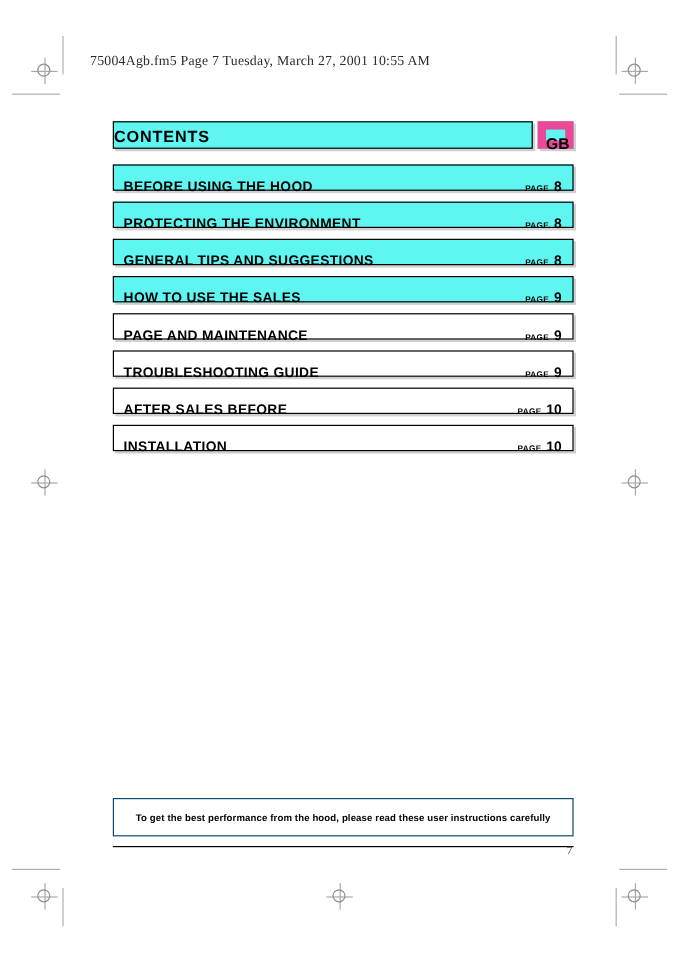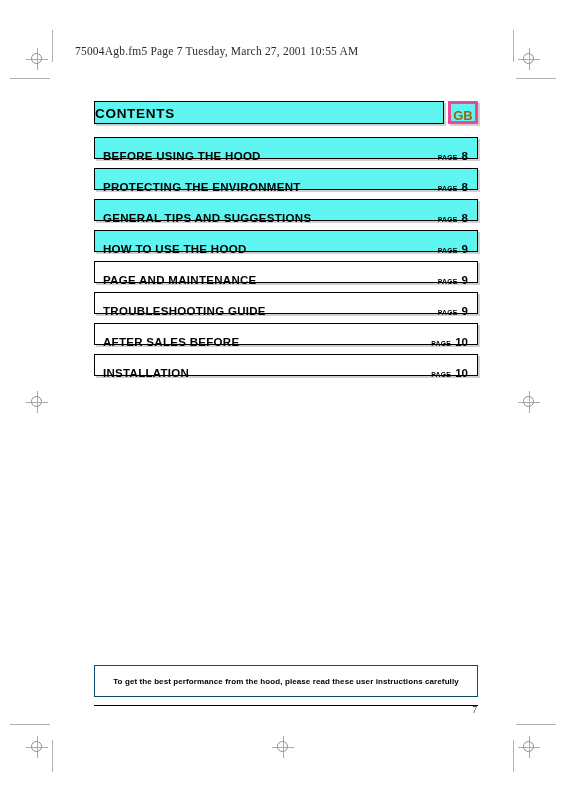--- a/index.html
+++ b/index.html
@@ -96,27 +96,27 @@
     font-size: 13.5px;
     font-weight: bold;
     color: #000000;
     letter-spacing: 0.7px;
     box-sizing: border-box;
     box-shadow: 2px 2px 0 rgba(150,150,150,0.45);
   }
   .lang-box {
     width: 30px;
     background: #5ff5f0;
-    border: 3px solid #ec4899;
+    border: 7px solid #ec4899;
     height: 23px;
     line-height: 23px;
     text-align: center;
     font-size: 13px;
     font-weight: bold;
-    color: #a16207;
+    color: #000000;
     box-sizing: border-box;
     box-shadow: 2px 2px 0 rgba(150,150,150,0.45);
   }
 
   .toc-row {
     position: relative;
     height: 22px;
     border: 1px solid #000000;
     box-sizing: border-box;
     margin-bottom: 9px;
@@ -271,21 +271,21 @@
 
     <div class="toc-row cyan">
       <span class="toc-label">GENERAL TIPS AND SUGGESTIONS</span>
       <span class="toc-page">
         <span class="toc-page-word">PAGE</span>
         <span class="toc-page-num">8</span>
       </span>
     </div>
 
     <div class="toc-row cyan">
-      <span class="toc-label">HOW TO USE THE HOOD</span>
+      <span class="toc-label">HOW TO USE THE SALES</span>
       <span class="toc-page">
         <span class="toc-page-word">PAGE</span>
         <span class="toc-page-num">9</span>
       </span>
     </div>
 
     <div class="toc-row plain">
       <span class="toc-label">PAGE AND MAINTENANCE</span>
       <span class="toc-page">
         <span class="toc-page-word">PAGE</span>

